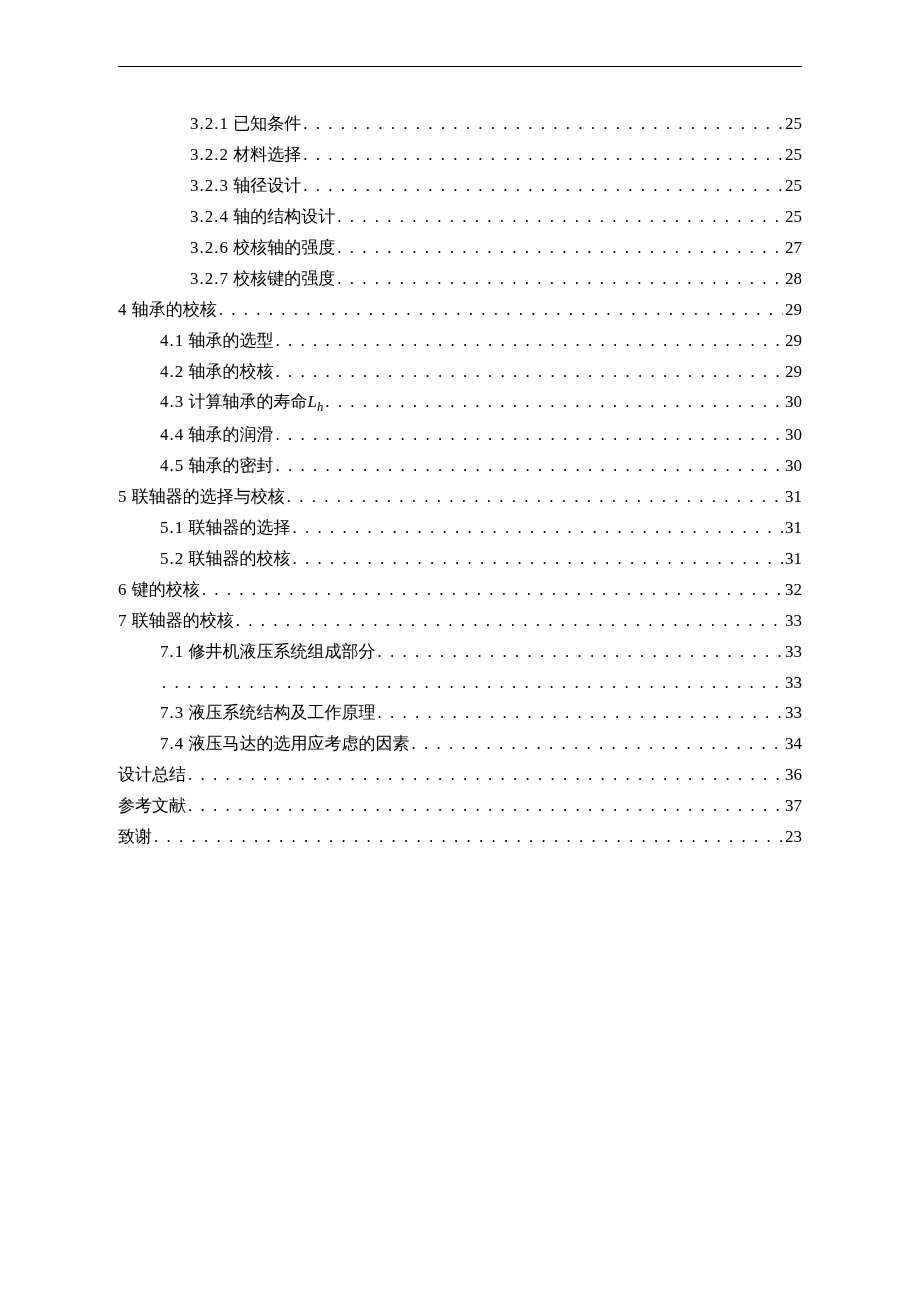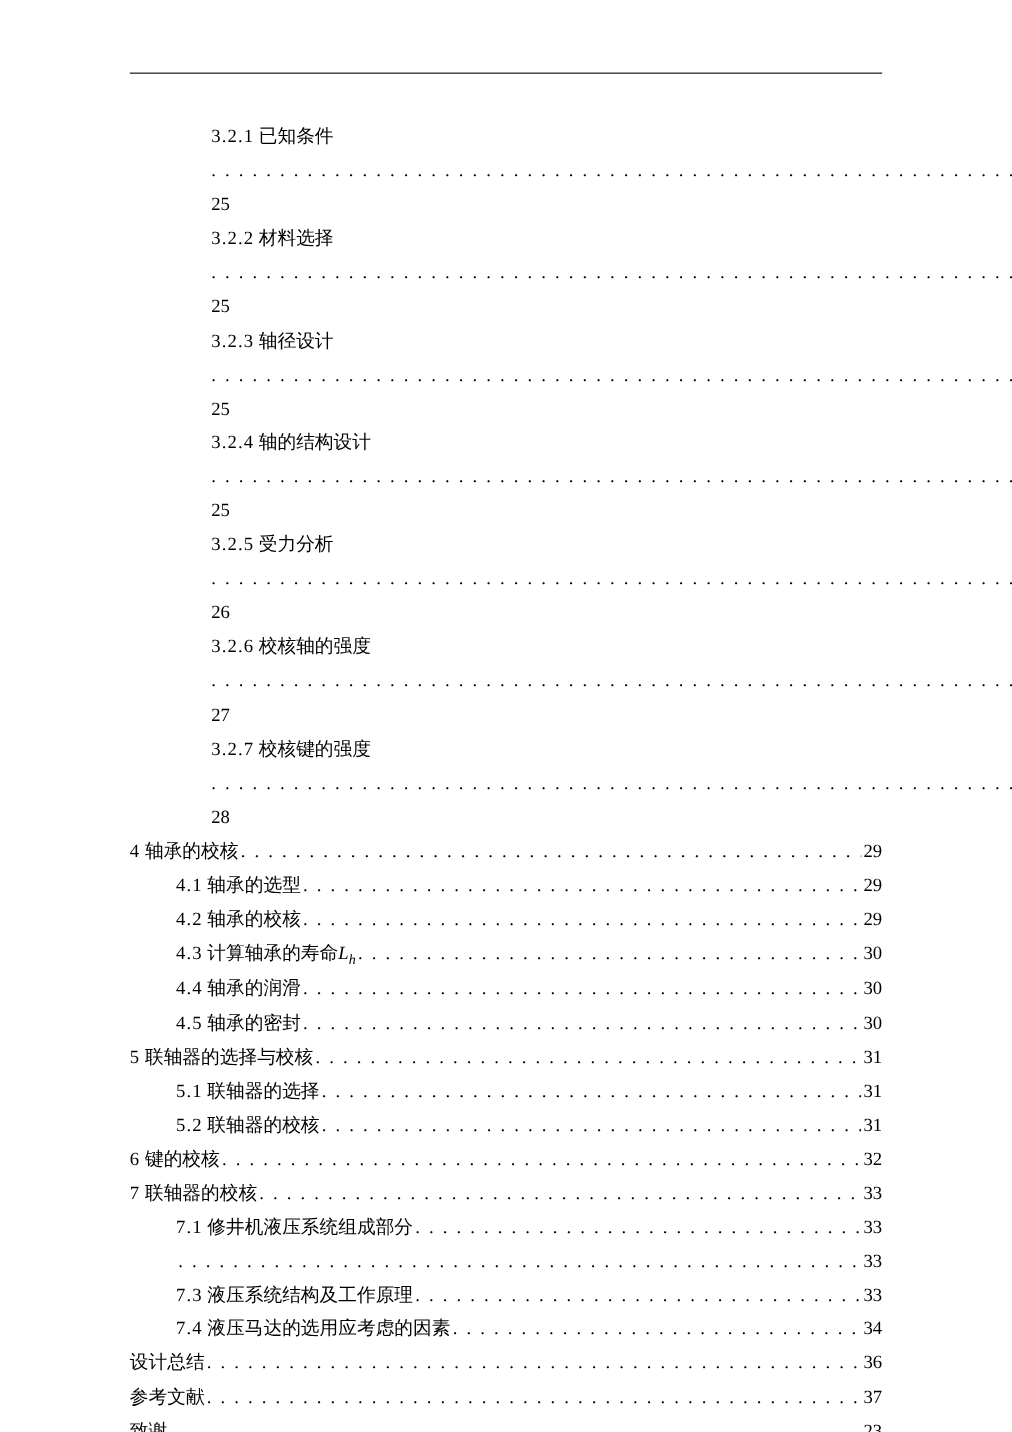--- a/index.html
+++ b/index.html
@@ -38,21 +38,21 @@
       margin: 0 2px;
     }
     .toc-dots::before {
       content: ". . . . . . . . . . . . . . . . . . . . . . . . . . . . . . . . . . . . . . . . . . . . . . . . . . . . . . . . . . . . . . . . . . . . . . . . . . . . . . . . . . . . . . . . . . . . . . . . . . . . . . . . . . . . . . . . . . . . . . . . . . . . . . . . . . . . . . . .";
     }
     .toc-page {
       flex: 0 0 auto;
     }
     .indent-0 { padding-left: 0; }
     .indent-1 { padding-left: 42px; justify-content: flex-end; }
-    .indent-2 { padding-left: 72px; flex-direction: column; }
+    .indent-2 { padding-left: 72px; }
     .num-seg { letter-spacing: 1px; }
     sub { font-size: 0.75em; font-style: italic; }
     .ital { font-style: italic; font-family: "Times New Roman", serif; }
   </style>
 </head>
 <body>
 
 <div class="page">
   <div class="header-rule"></div>
   <div class="toc" id="toc">
@@ -68,25 +68,20 @@
       </div>
       <div class="toc-row indent-2">
         <span class="toc-label"><span class="num-seg">3.2.3</span> <span>轴径设计</span></span>
         <span class="toc-dots"></span>
         <span class="toc-page">25</span>
       </div>
       <div class="toc-row indent-2">
         <span class="toc-label"><span class="num-seg">3.2.4</span> <span>轴的结构设计</span></span>
         <span class="toc-dots"></span>
         <span class="toc-page">25</span>
-      </div>
-      <div class="toc-row indent-2">
-        <span class="toc-label"><span class="num-seg">3.2.5</span> <span>受力分析</span></span>
-        <span class="toc-dots"></span>
-        <span class="toc-page">26</span>
       </div>
       <div class="toc-row indent-2">
         <span class="toc-label"><span class="num-seg">3.2.6</span> <span>校核轴的强度</span></span>
         <span class="toc-dots"></span>
         <span class="toc-page">27</span>
       </div>
       <div class="toc-row indent-2">
         <span class="toc-label"><span class="num-seg">3.2.7</span> <span>校核键的强度</span></span>
         <span class="toc-dots"></span>
         <span class="toc-page">28</span>

